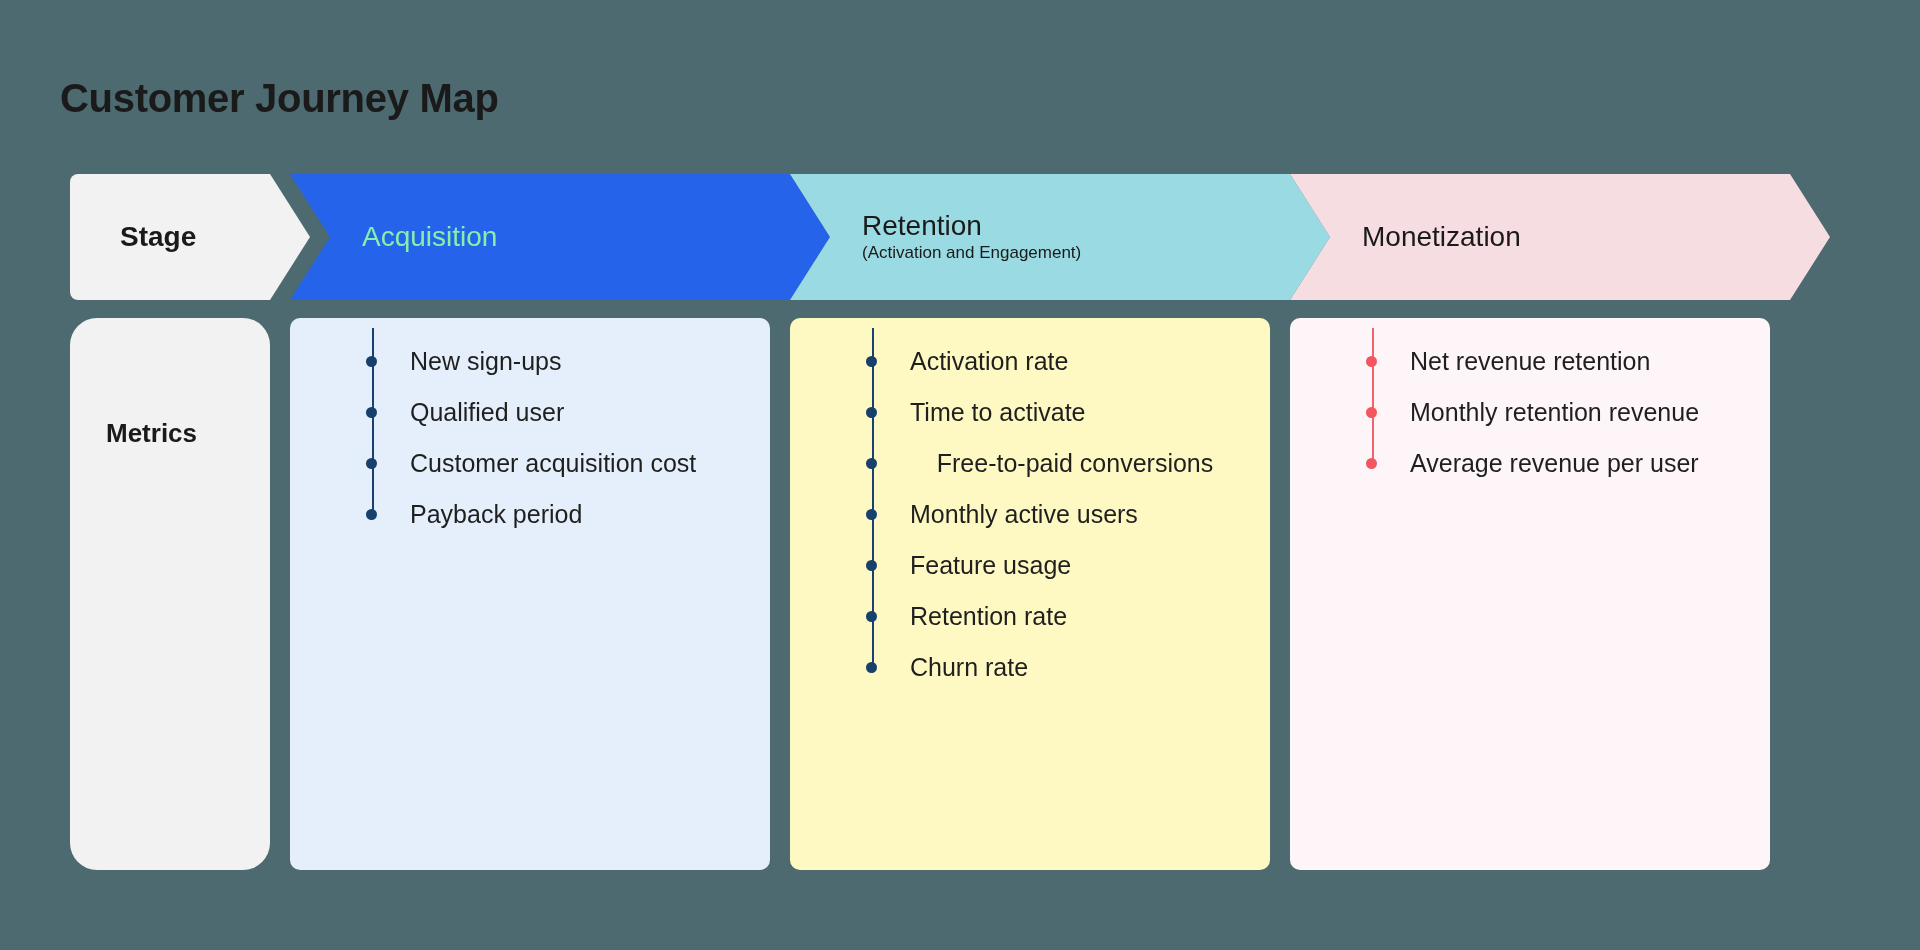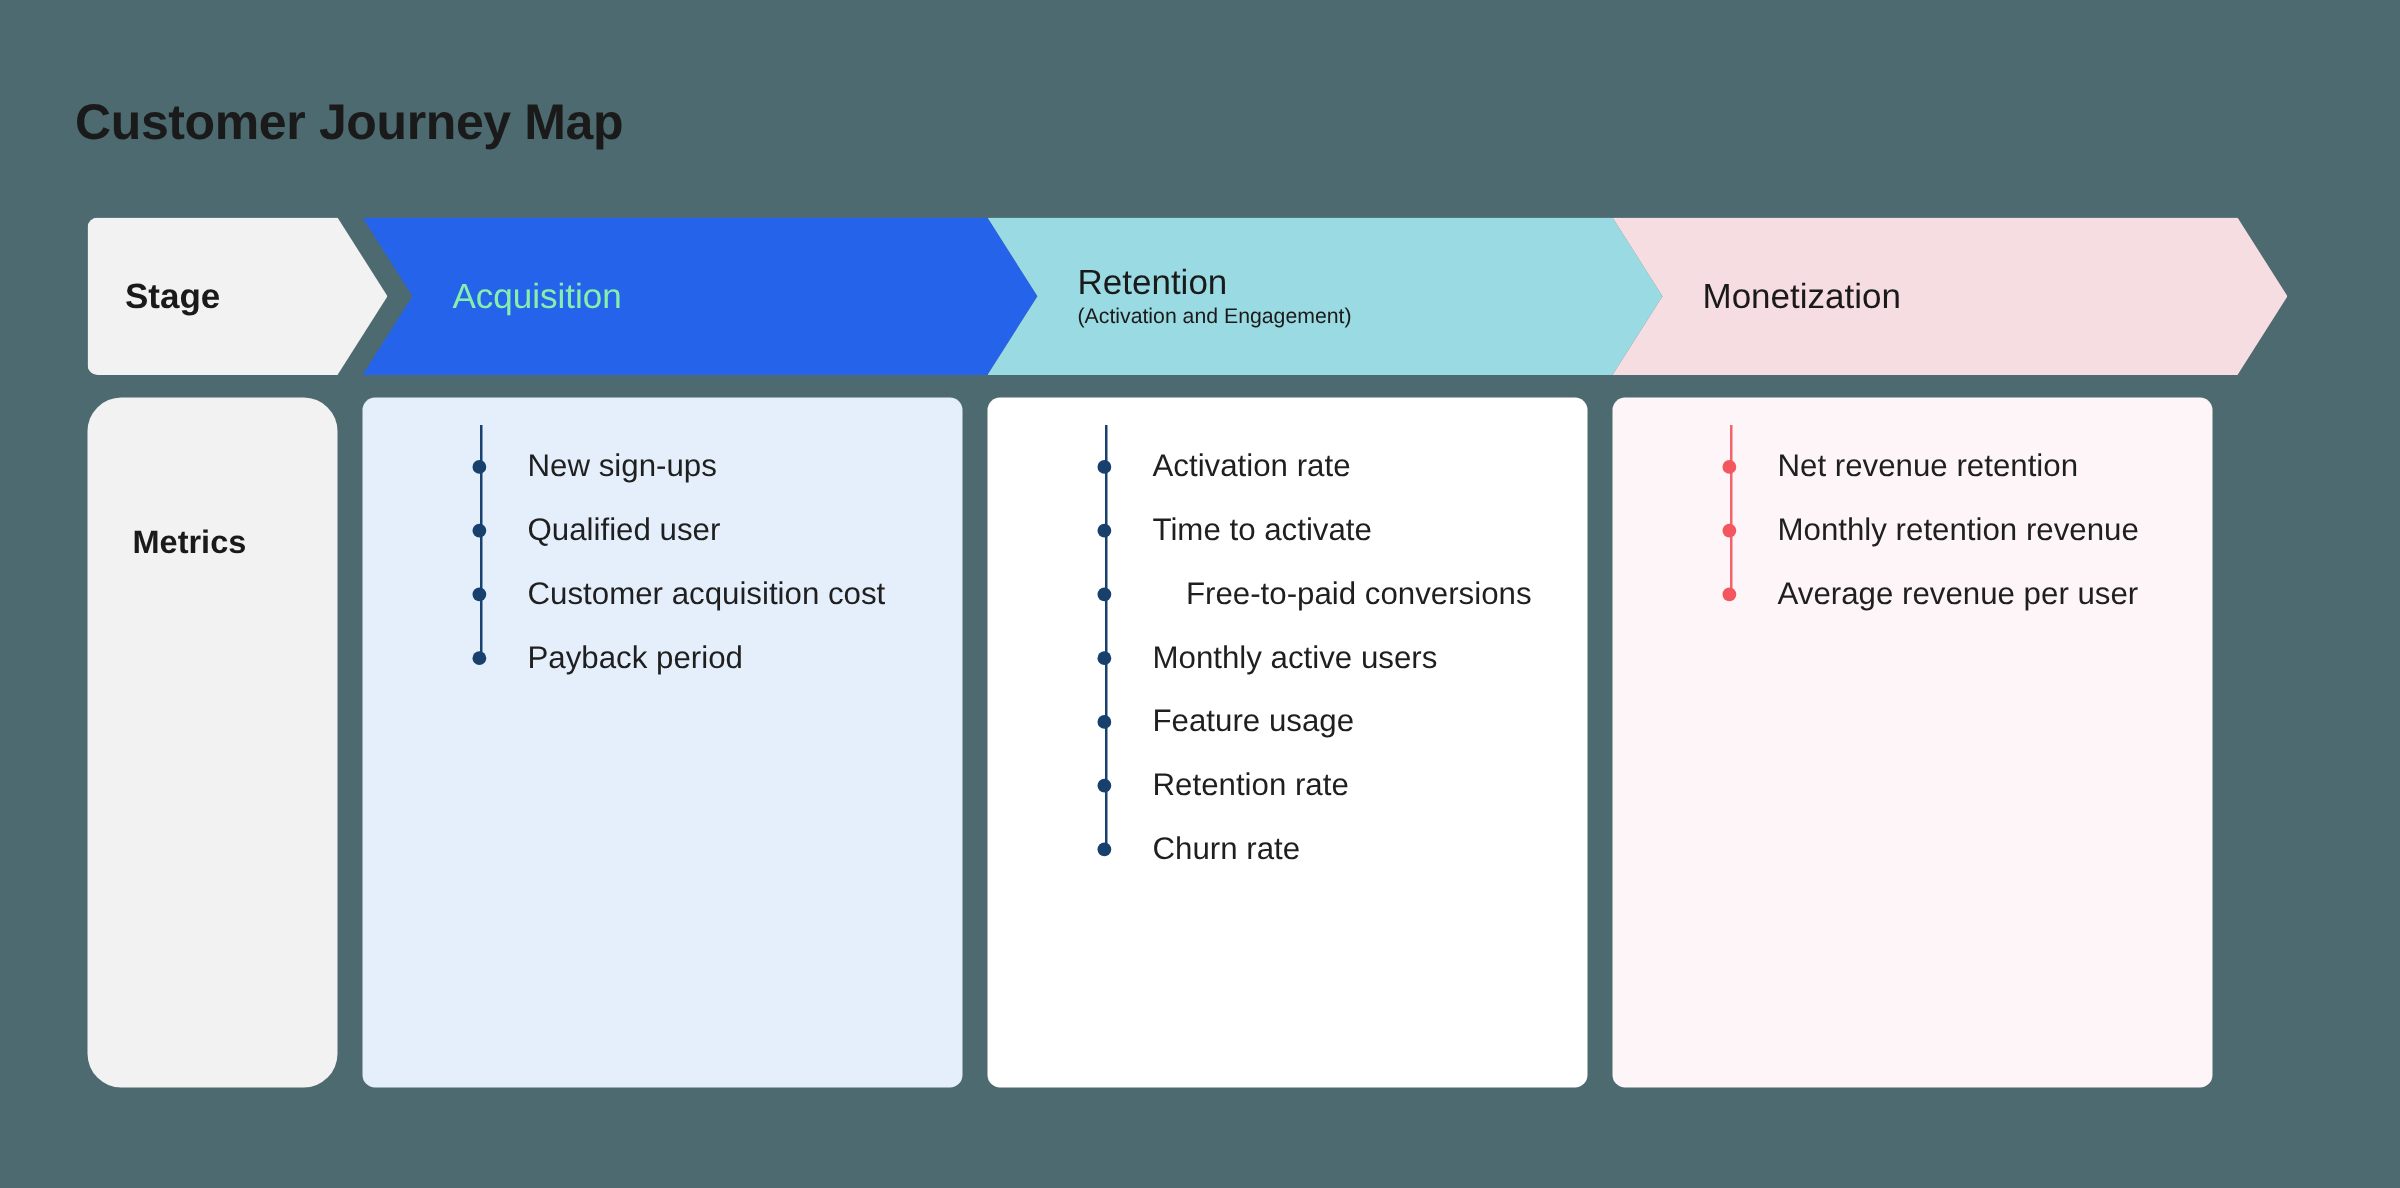--- a/index.html
+++ b/index.html
@@ -34,20 +34,21 @@
     top:0; height:126px;
     display:flex;
     flex-direction:column;
     justify-content:center;
     box-sizing:border-box;
   }
   .chev.flat{
     
     clip-path:polygon(0 0, calc(100% - 40px) 0, 100% 50%, calc(100% - 40px) 100%, 0 100%);
     border-radius:8px 0 0 8px;
+    padding-left:20px;
   }
   .chev.notch{
     clip-path:polygon(0 0, calc(100% - 40px) 0, 100% 50%, calc(100% - 40px) 100%, 0 100%, 40px 50%);
   }
   .chev-label{
     font-size:28px;
     line-height:1.12;
     white-space:nowrap;
   }
   .chev-sub{
@@ -75,21 +76,21 @@
   .row-label{
     position:absolute;
     left:36px; top:100px;
     font-size:26px;
     font-weight:bold;
     color:#1a1a1a;
   }
 
   .list{
     position:relative;
-    margin:12px;padding:0;
+    margin:0;padding:0;
     list-style:none;
     padding-top:28px;
   }
   
   .rail{
     position:absolute;
     left:82px;
     top:0;
     width:1.6px;
     background:#17416e;
@@ -155,21 +156,21 @@
           <li class="item" style="margin-bottom: 20px;">
             <span class="dot"></span>
             <span class="txt">Customer acquisition cost</span>
           </li>
           <li class="item" style="margin-bottom: 20px;">
             <span class="dot"></span>
             <span class="txt">Payback period</span>
           </li>
         </ul>
       </div>
-      <div class="panel" style="left: 720px; width: 480px; background: #ffffff;">
+      <div class="panel" style="left: 720px; width: 480px; background: #fef9c3;">
         <ul class="list">
           <div class="rail" style="top: 9.5px; height: 340px;"></div>
           <li class="item" style="margin-bottom: 20px;">
             <span class="dot"></span>
             <span class="txt">Activation rate</span>
           </li>
           <li class="item" style="margin-bottom: 20px;">
             <span class="dot"></span>
             <span class="txt">Time to activate</span>
           </li>

